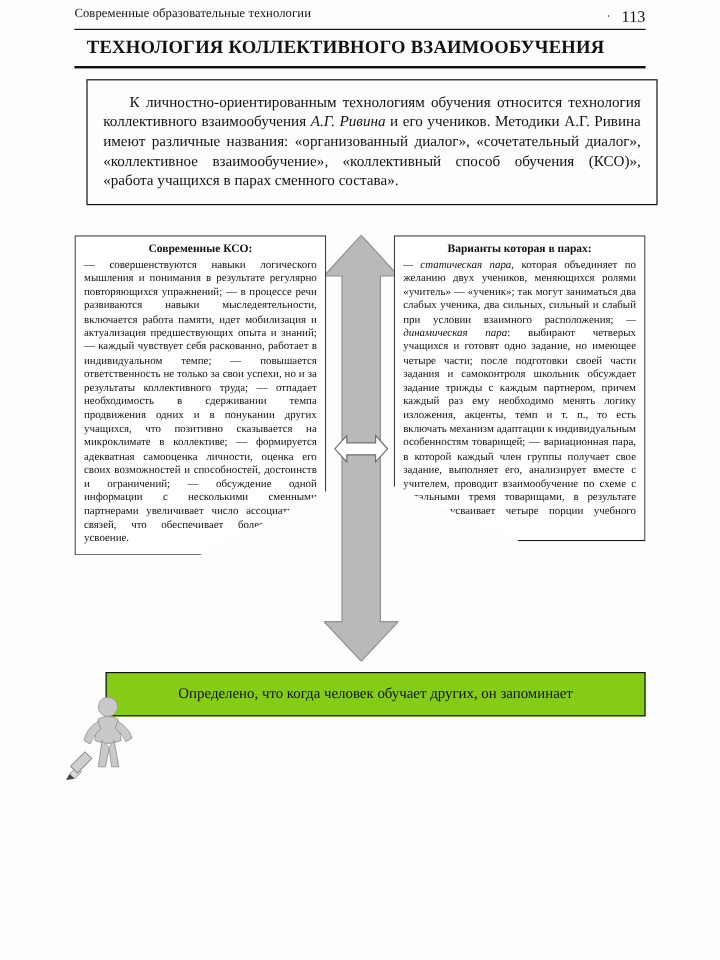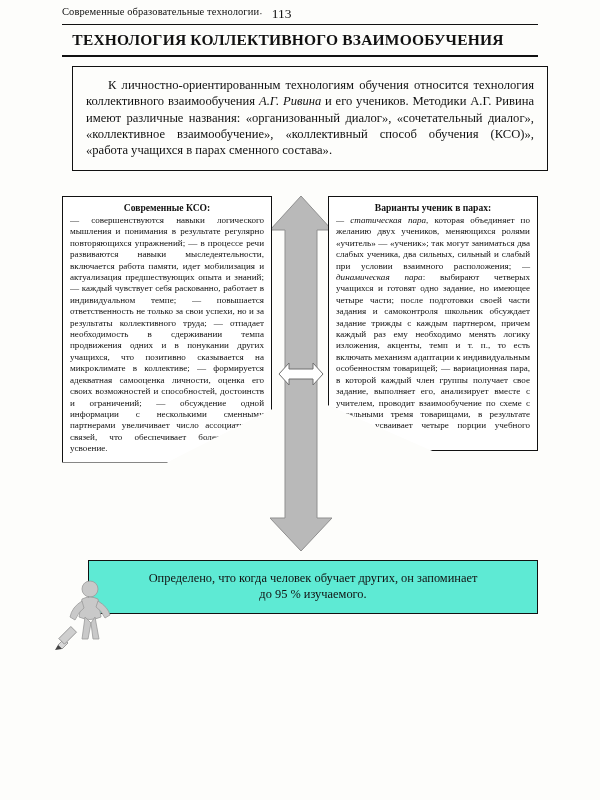--- a/index.html
+++ b/index.html
@@ -25,20 +25,21 @@
 
   
   .runhead {
     position: absolute;
     left: 62px;
     top: 6px;
     width: 476px;
     height: 20px;
     display: flex;
     align-items: flex-start;
+    justify-content: space-between;
     font-size: 10.5px;
     letter-spacing: 0.1px;
   }
   .runhead-title {
     font-family: "Liberation Serif", serif;
   }
   .runhead-right {
     display: flex;
     align-items: baseline;
     gap: 9px;
@@ -159,21 +160,21 @@
   
   .concl-box {
     position: absolute;
     left: 88px;
     top: 560px;
     width: 450px;
     border: 1.1px solid #111;
     box-sizing: border-box;
     padding: 9px 14px 10px 14px;
     text-align: center;
-    background: #5eead4;
+    background: #84cc16;
   }
   .concl-box p {
     margin: 0;
     font-size: 12.4px;
     line-height: 1.32;
   }
 
   
   .figure {
     position: absolute;
@@ -227,30 +228,29 @@
     </div>
 
     <div class="col col-left">
       <div class="col-head">Современные КСО:</div>
       <div class="col-body">
         <p>— совершенствуются навыки логического мышления и понимания в результате регулярно повторяющихся упражнений; — в процессе речи развиваются навыки мыследеятельности, включается работа памяти, идет мобилизация и актуализация предшествующих опыта и знаний; — каждый чувствует себя раскованно, работает в индивидуальном темпе; — повышается ответственность не только за свои успехи, но и за результаты коллективного труда; — отпадает необходимость в сдерживании темпа продвижения одних и в понукании других учащихся, что позитивно сказывается на микроклимате в коллективе; — формируется адекватная самооценка личности, оценка его своих возможностей и способностей, достоинств и ограничений; — обсуждение одной информации с несколькими сменными партнерами увеличивает число ассоциативных связей, что обеспечивает более прочное усвоение.</p>
       </div>
     </div>
 
     <div class="col col-right">
-      <div class="col-head">Варианты ученик в парах:</div>
+      <div class="col-head">Варианты которая в парах:</div>
       <div class="col-body">
         <p><i>— статическая пара</i><span>, которая объединяет по желанию двух учеников, меняющихся ролями «учитель» — «ученик»; так могут заниматься два слабых ученика, два сильных, сильный и слабый при условии взаимного расположения;</span> <i>— динамическая пара</i><span>: выбирают четверых учащихся и готовят одно задание, но имеющее четыре части; после подготовки своей части задания и самоконтроля школьник обсуждает задание трижды с каждым партнером, причем каждый раз ему необходимо менять логику изложения, акценты, темп и т. п., то есть включать механизм адаптации к индивидуальным особенностям товарищей;</span> <span>— вариационная пара, в которой каждый член группы получает свое задание, выполняет его, анализирует вместе с учителем, проводит взаимообучение по схеме с остальными тремя товарищами, в результате каждый усваивает четыре порции учебного содержания.</span></p>
       </div>
     </div>
   </div>
 
   <div class="concl-box">
     <p>Определено, что когда человек обучает других, он запоминает</p>
-    <p>до 95 % изучаемого.</p>
   </div>
 
   <div class="figure">
     <svg width="72" height="80" viewBox="0 0 72 80" xmlns="http://www.w3.org/2000/svg">
 
       <g>
         <polygon points="6,74 12,68 16,72 10,78" fill="#d8d8d8" stroke="#8a8a8a" stroke-width="0.8"></polygon>
         <polygon points="6,74 10,78 3,79" fill="#444"></polygon>
         <rect x="12" y="56" width="8" height="17" transform="rotate(45 16 64)" fill="#cfcfcf" stroke="#8a8a8a" stroke-width="0.8"></rect>
       </g>

